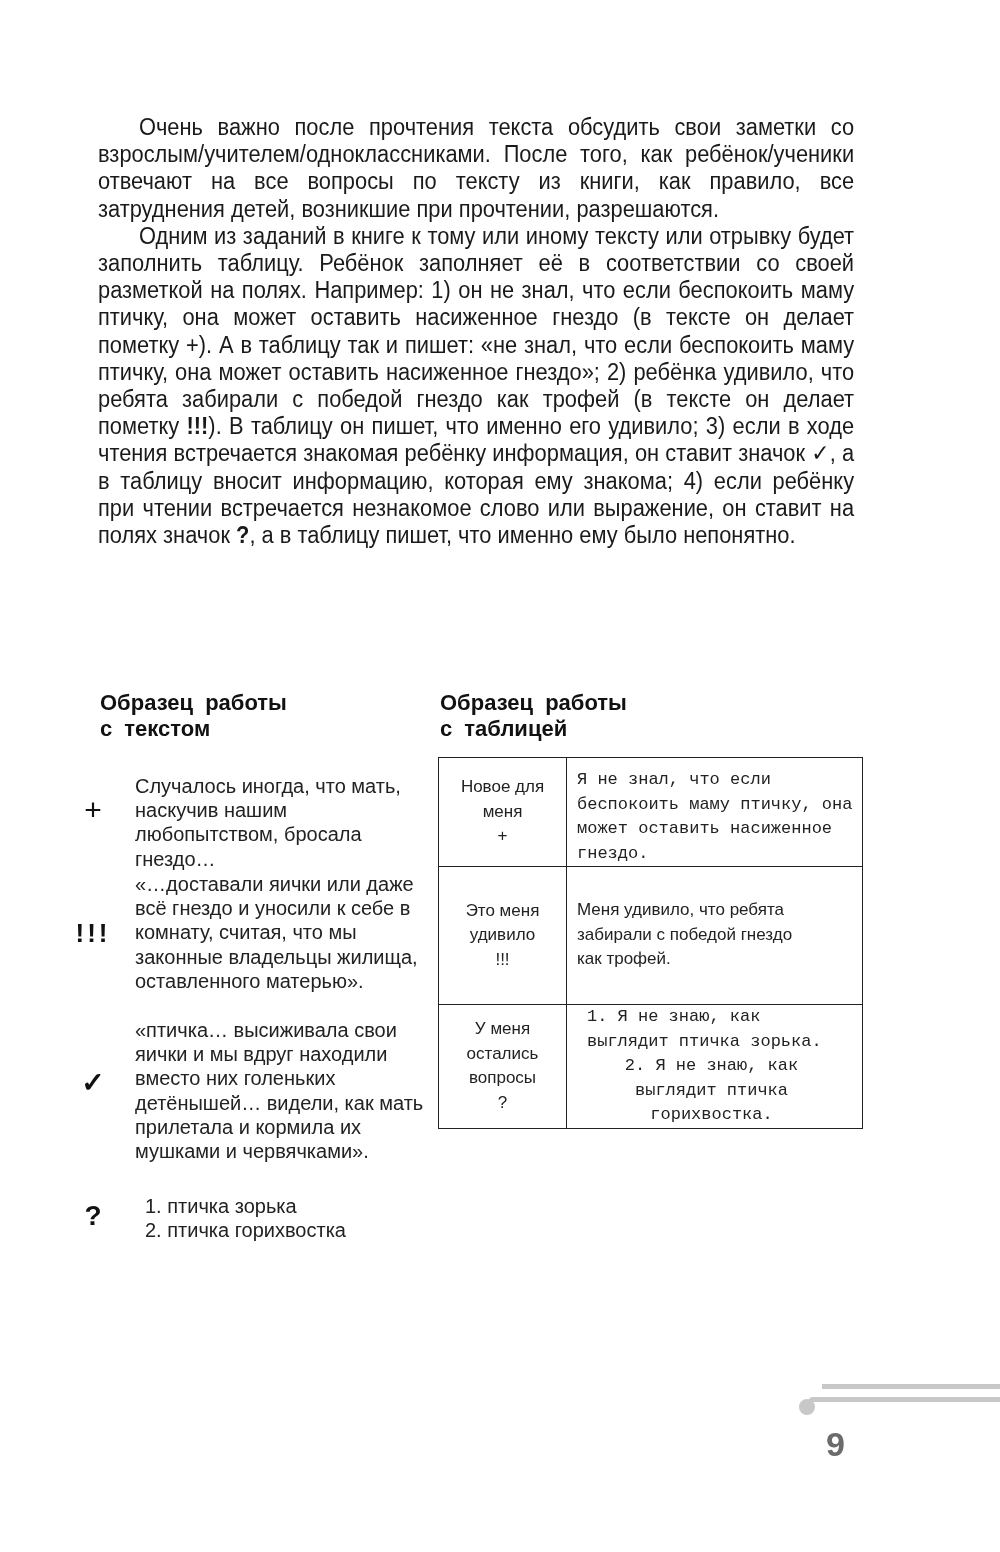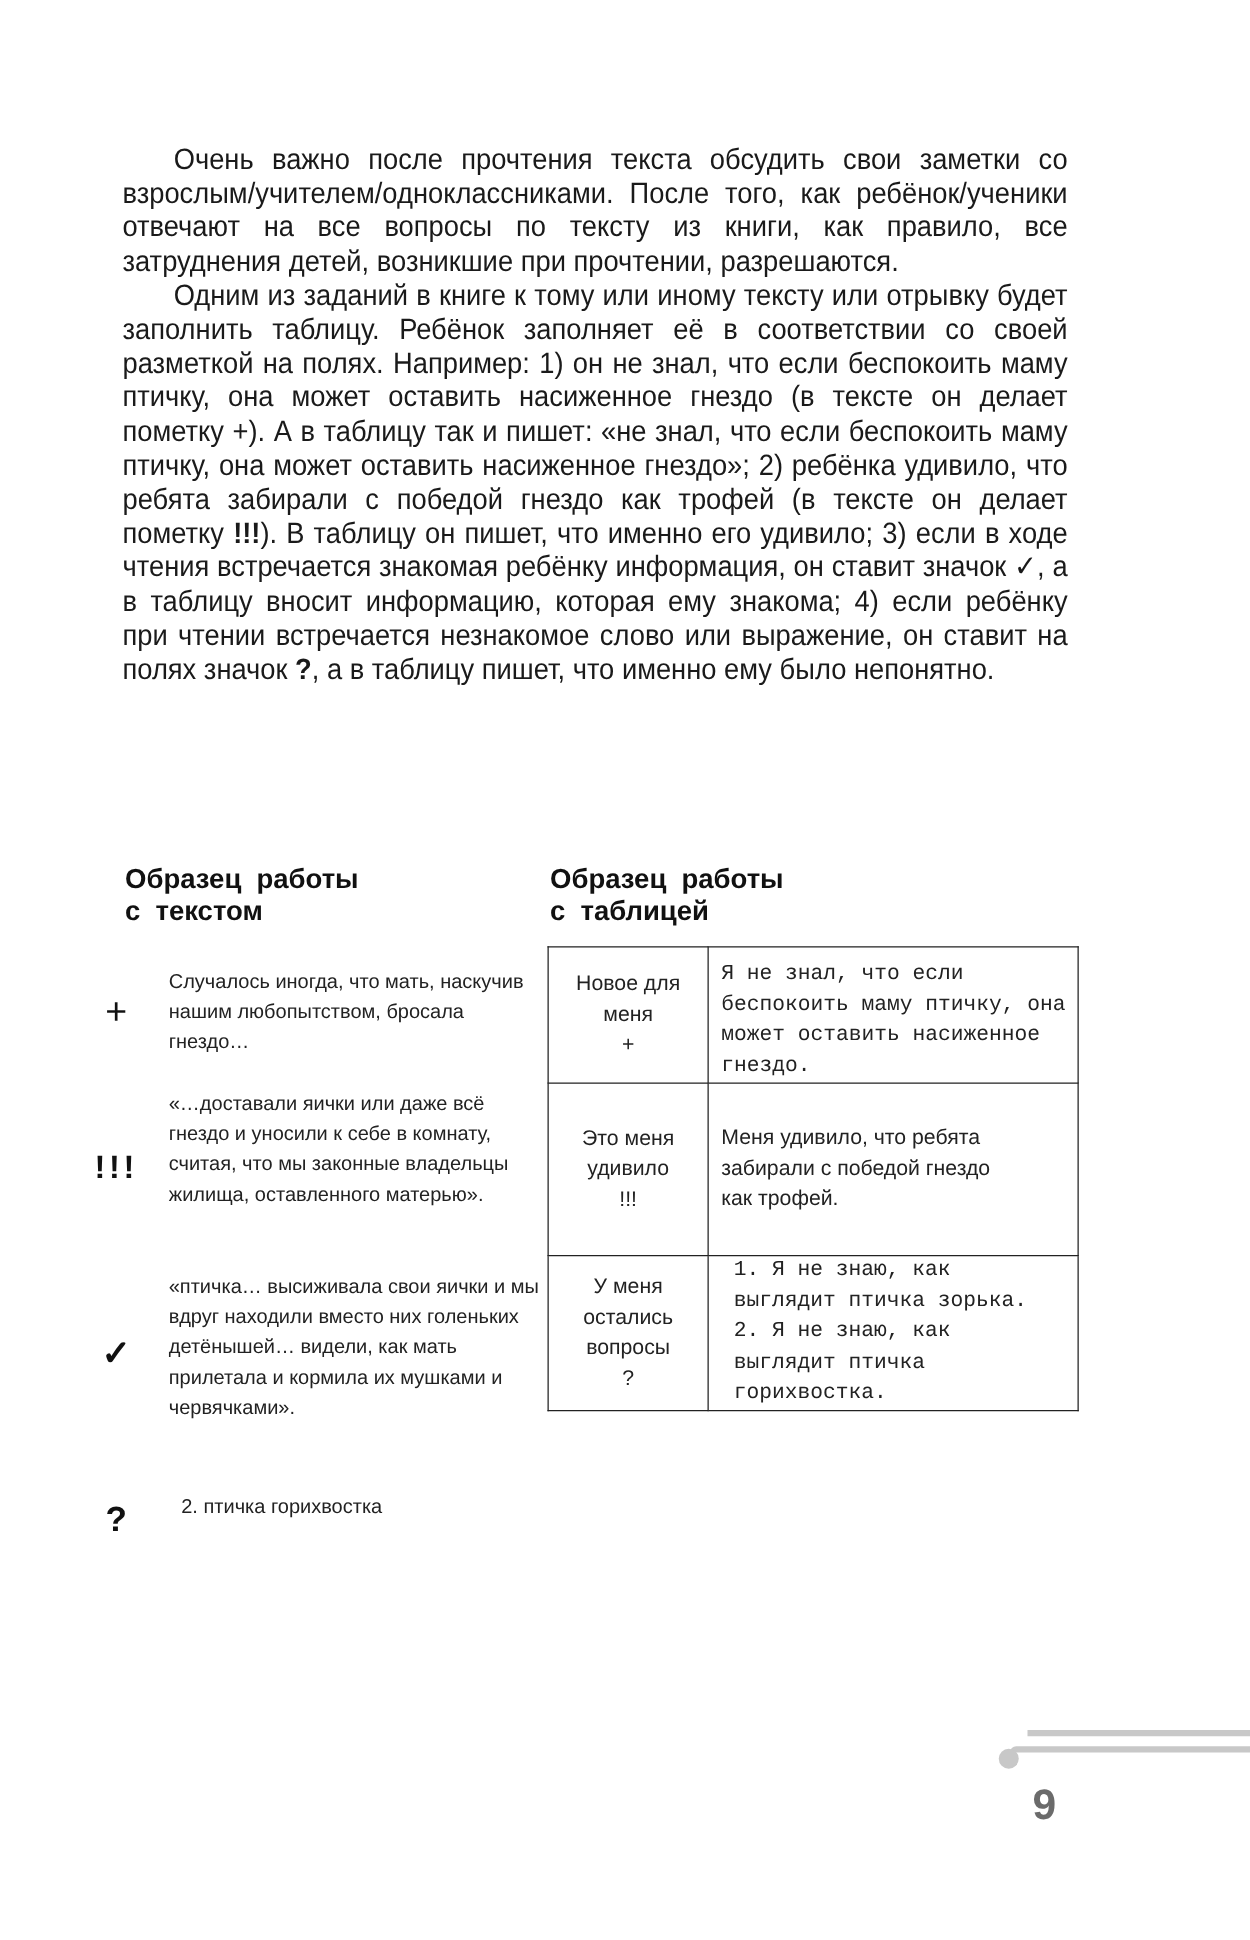--- a/index.html
+++ b/index.html
@@ -14,21 +14,21 @@
   .body-text p { margin: 0; text-indent: 44px; }
   .body-text b { font-family: "Liberation Sans", sans-serif; font-weight: bold; }
   .heading {
     position: absolute; font-family: "Liberation Sans", sans-serif; font-weight: bold;
     font-size: 22px; line-height: 26px; word-spacing: 6px; color: #111;
   }
   .h-left { left: 100px; top: 690px; }
   .h-right { left: 440px; top: 690px; }
   .sample {
     position: absolute; left: 135px; font-family: "Liberation Sans", sans-serif;
-    font-size: 16px; line-height: 24.2px; color: #222; width: 300px;
+    font-size: 20px; line-height: 24.2px; color: #222; width: 300px;
   }
   .sample ol { margin: 0; padding-left: 10px; list-style: none; }
   .sample ol li { padding-left: 0; }
   .mark {
     position: absolute; font-family: "Liberation Sans", sans-serif; font-weight: bold;
     color: #111; text-align: center; width: 50px;
   }
   table.sample-table {
     position: absolute; left: 438px; top: 757px; width: 425px;
     border-collapse: collapse; font-family: "Liberation Sans", sans-serif;
@@ -65,20 +65,21 @@
 <div class="mark" style="left:68px; top:793px; font-size:30px; font-weight:normal;">+</div>
 <div class="mark" style="left:68px; top:918px; font-size:26px; letter-spacing:3px;">!!!</div>
 <div class="mark" style="left:68px; top:1066px; font-size:28px;">✓</div>
 <div class="mark" style="left:68px; top:1200px; font-size:28px;">?</div>
 
 <div class="sample" style="top:774px;">Случалось иногда, что мать, наскучив нашим любопытством, бросала гнездо…</div>
 <div class="sample" style="top:872px; width:298px;">«…доставали яички или даже всё гнездо и уносили к себе в комнату, считая, что мы законные владельцы жилища, оставленного матерью».</div>
 <div class="sample" style="top:1018px; width:298px;">«птичка… высиживала свои яички и мы вдруг находили вместо них голеньких детёнышей… видели, как мать прилетала и кормила их мушками и червячками».</div>
 <div class="sample" style="top:1194px;">
   <ol>
+    <li>1.  птичка зорька</li>
     <li>2.  птичка горихвостка</li>
   </ol>
 </div>
 
 <table class="sample-table">
   <tbody>
       <tr style="height:95px;">
     <td class="cat">
       <div style="padding:0 18px;">Новое для меня</div>
       <div>+</div>
@@ -92,21 +93,21 @@
     </td>
     <td class="desc" style="vertical-align:top; padding-top:31px; padding-right:60px !important;">Меня удивило, что ребята забирали с победой гнездо как трофей.</td>
   </tr>
   <tr style="height:112px;">
     <td class="cat">
       <div style="padding:0 24px;">У меня остались вопросы</div>
       <div>?</div>
     </td>
     <td class="desc">
       <div class="num" style="padding-right:20px;">1.  Я не знаю, как выглядит птичка зорька.</div>
-      <div class="num" style="padding-right:20px;">2.  Я не знаю, как выглядит птичка горихвостка.</div>
+      <div class="num" style="padding-right:20px;text-align:center;">2.  Я не знаю, как выглядит птичка горихвостка.</div>
     </td>
   </tr>
 </tbody>
   </table>
 
 <div class="deco" style="left:822px; top:1384px; width:178px; height:5px;"></div>
 <div class="deco" style="left:808px; top:1397px; width:192px; height:5px; border-top-left-radius:6px;"></div>
 <div class="deco" style="left:799px; top:1399px; width:16px; height:16px; border-radius:50%;"></div>
 <div class="page-num">9</div>
 

